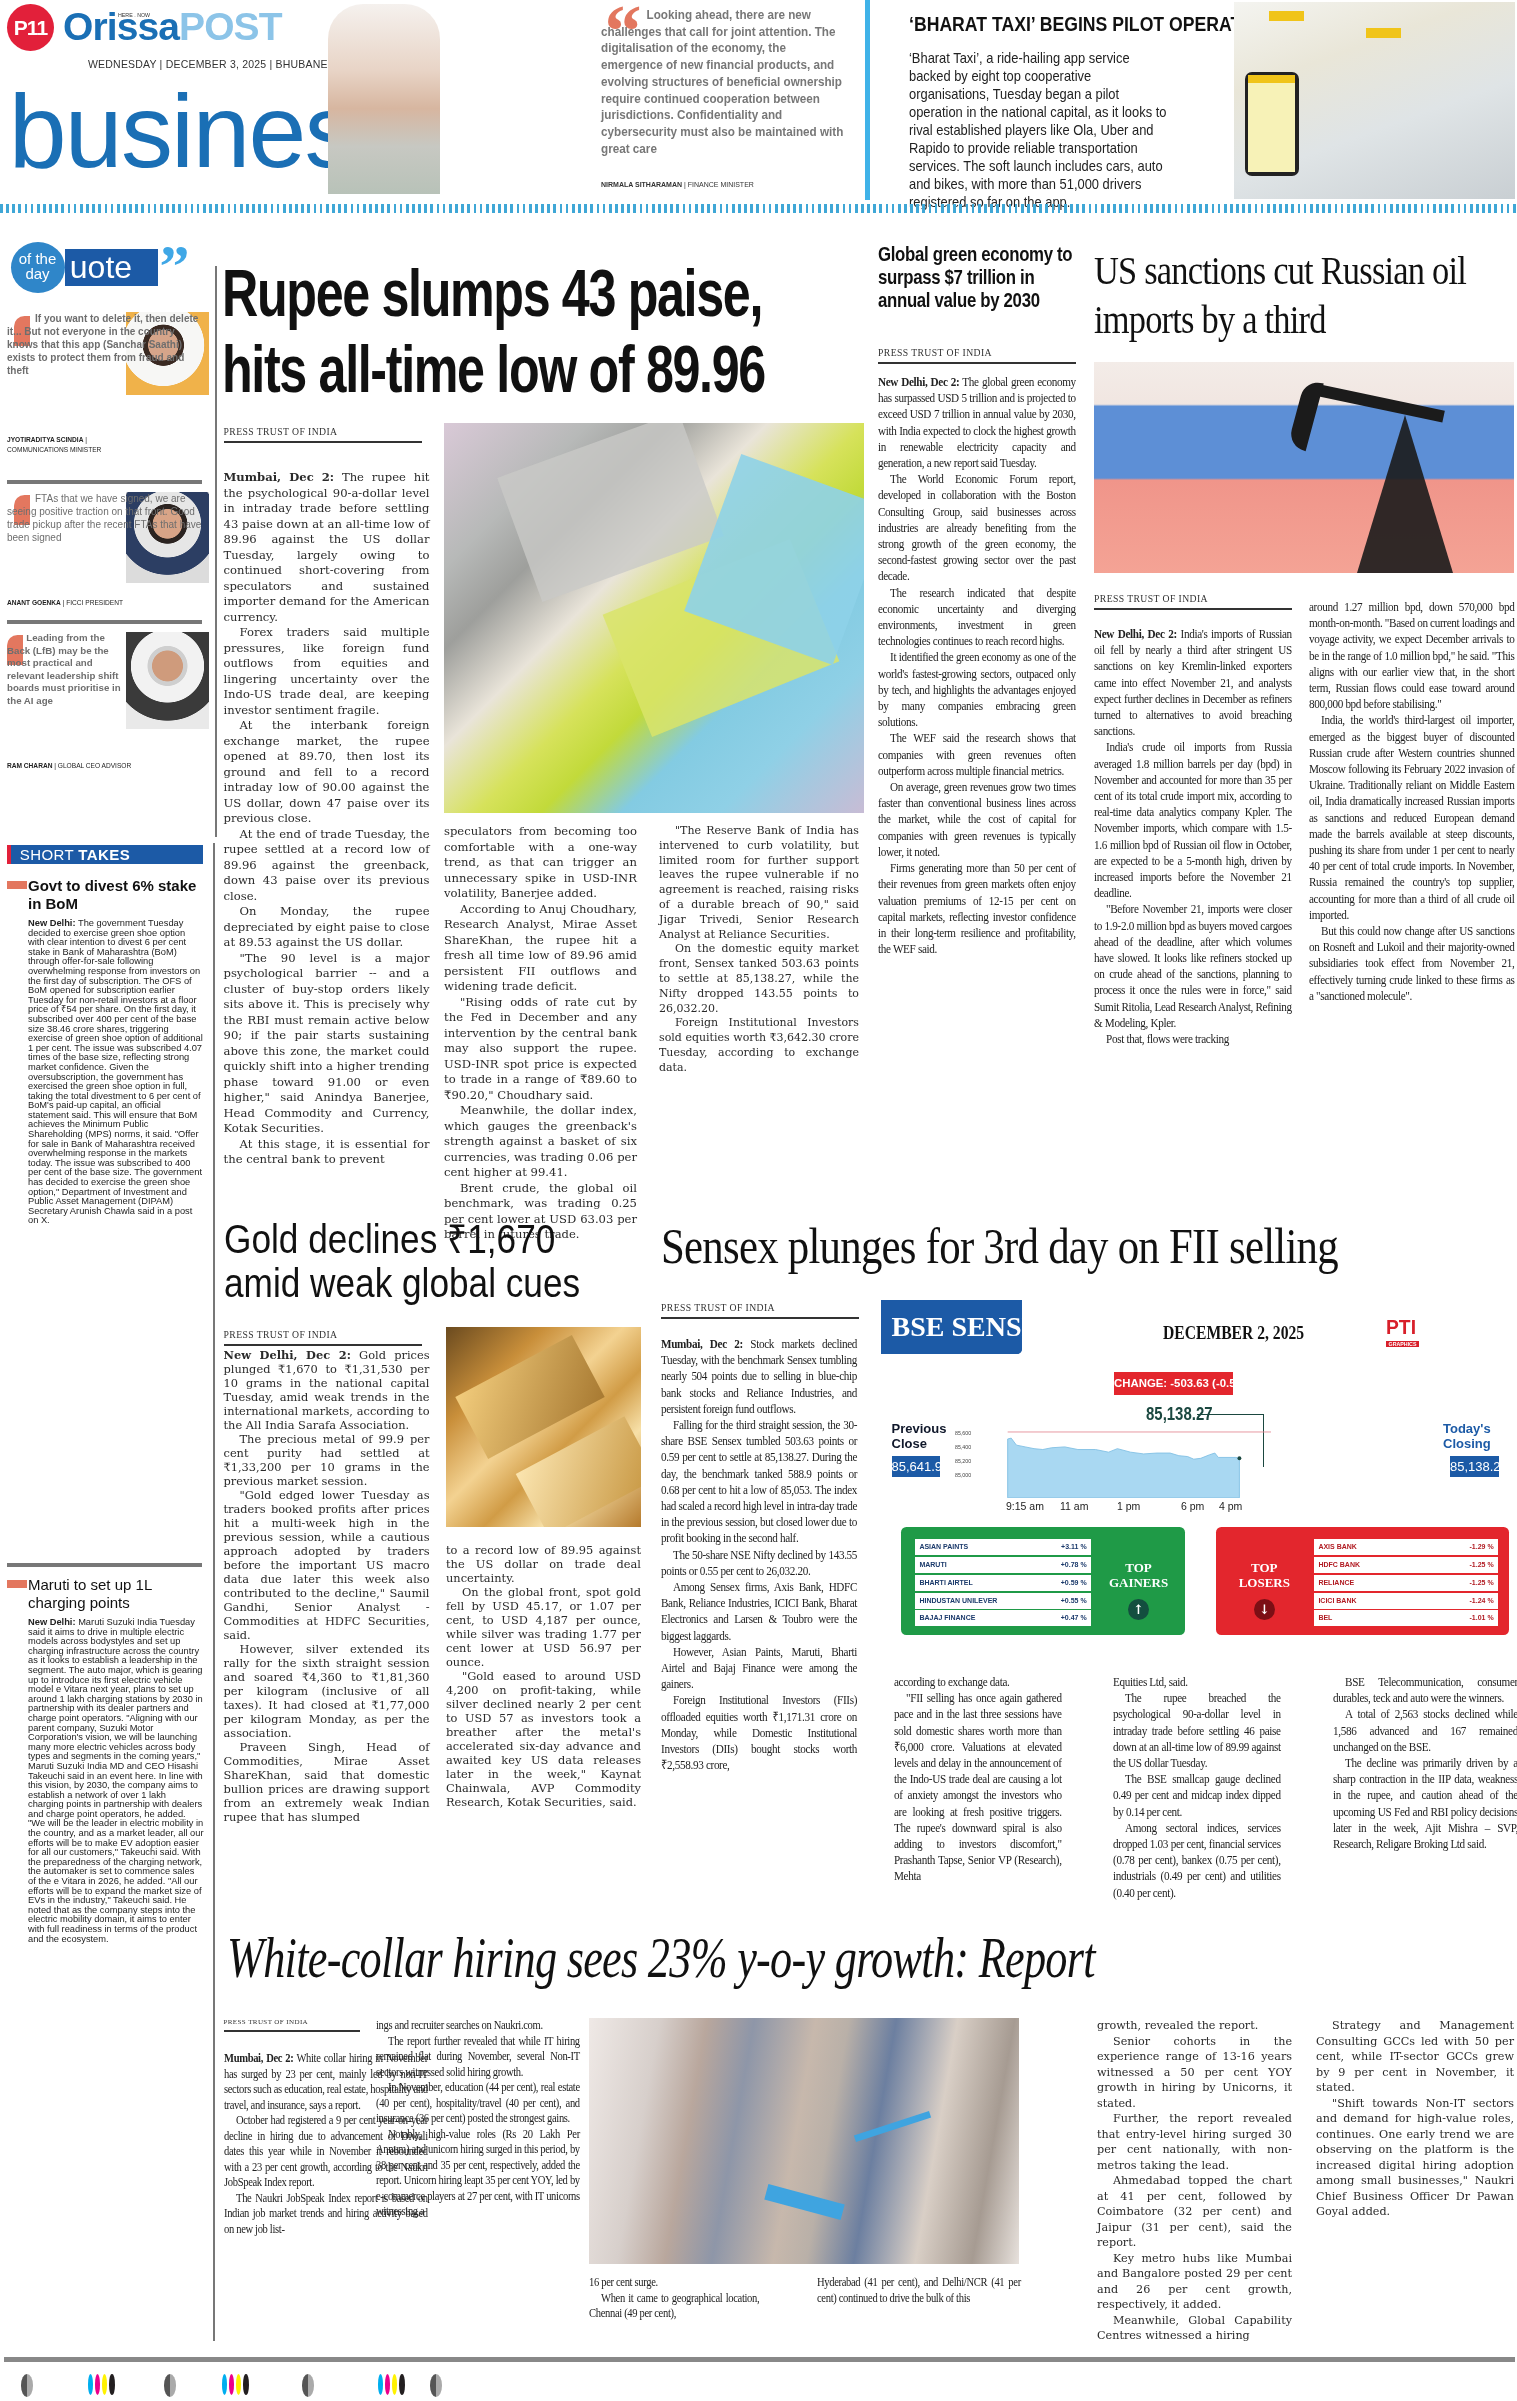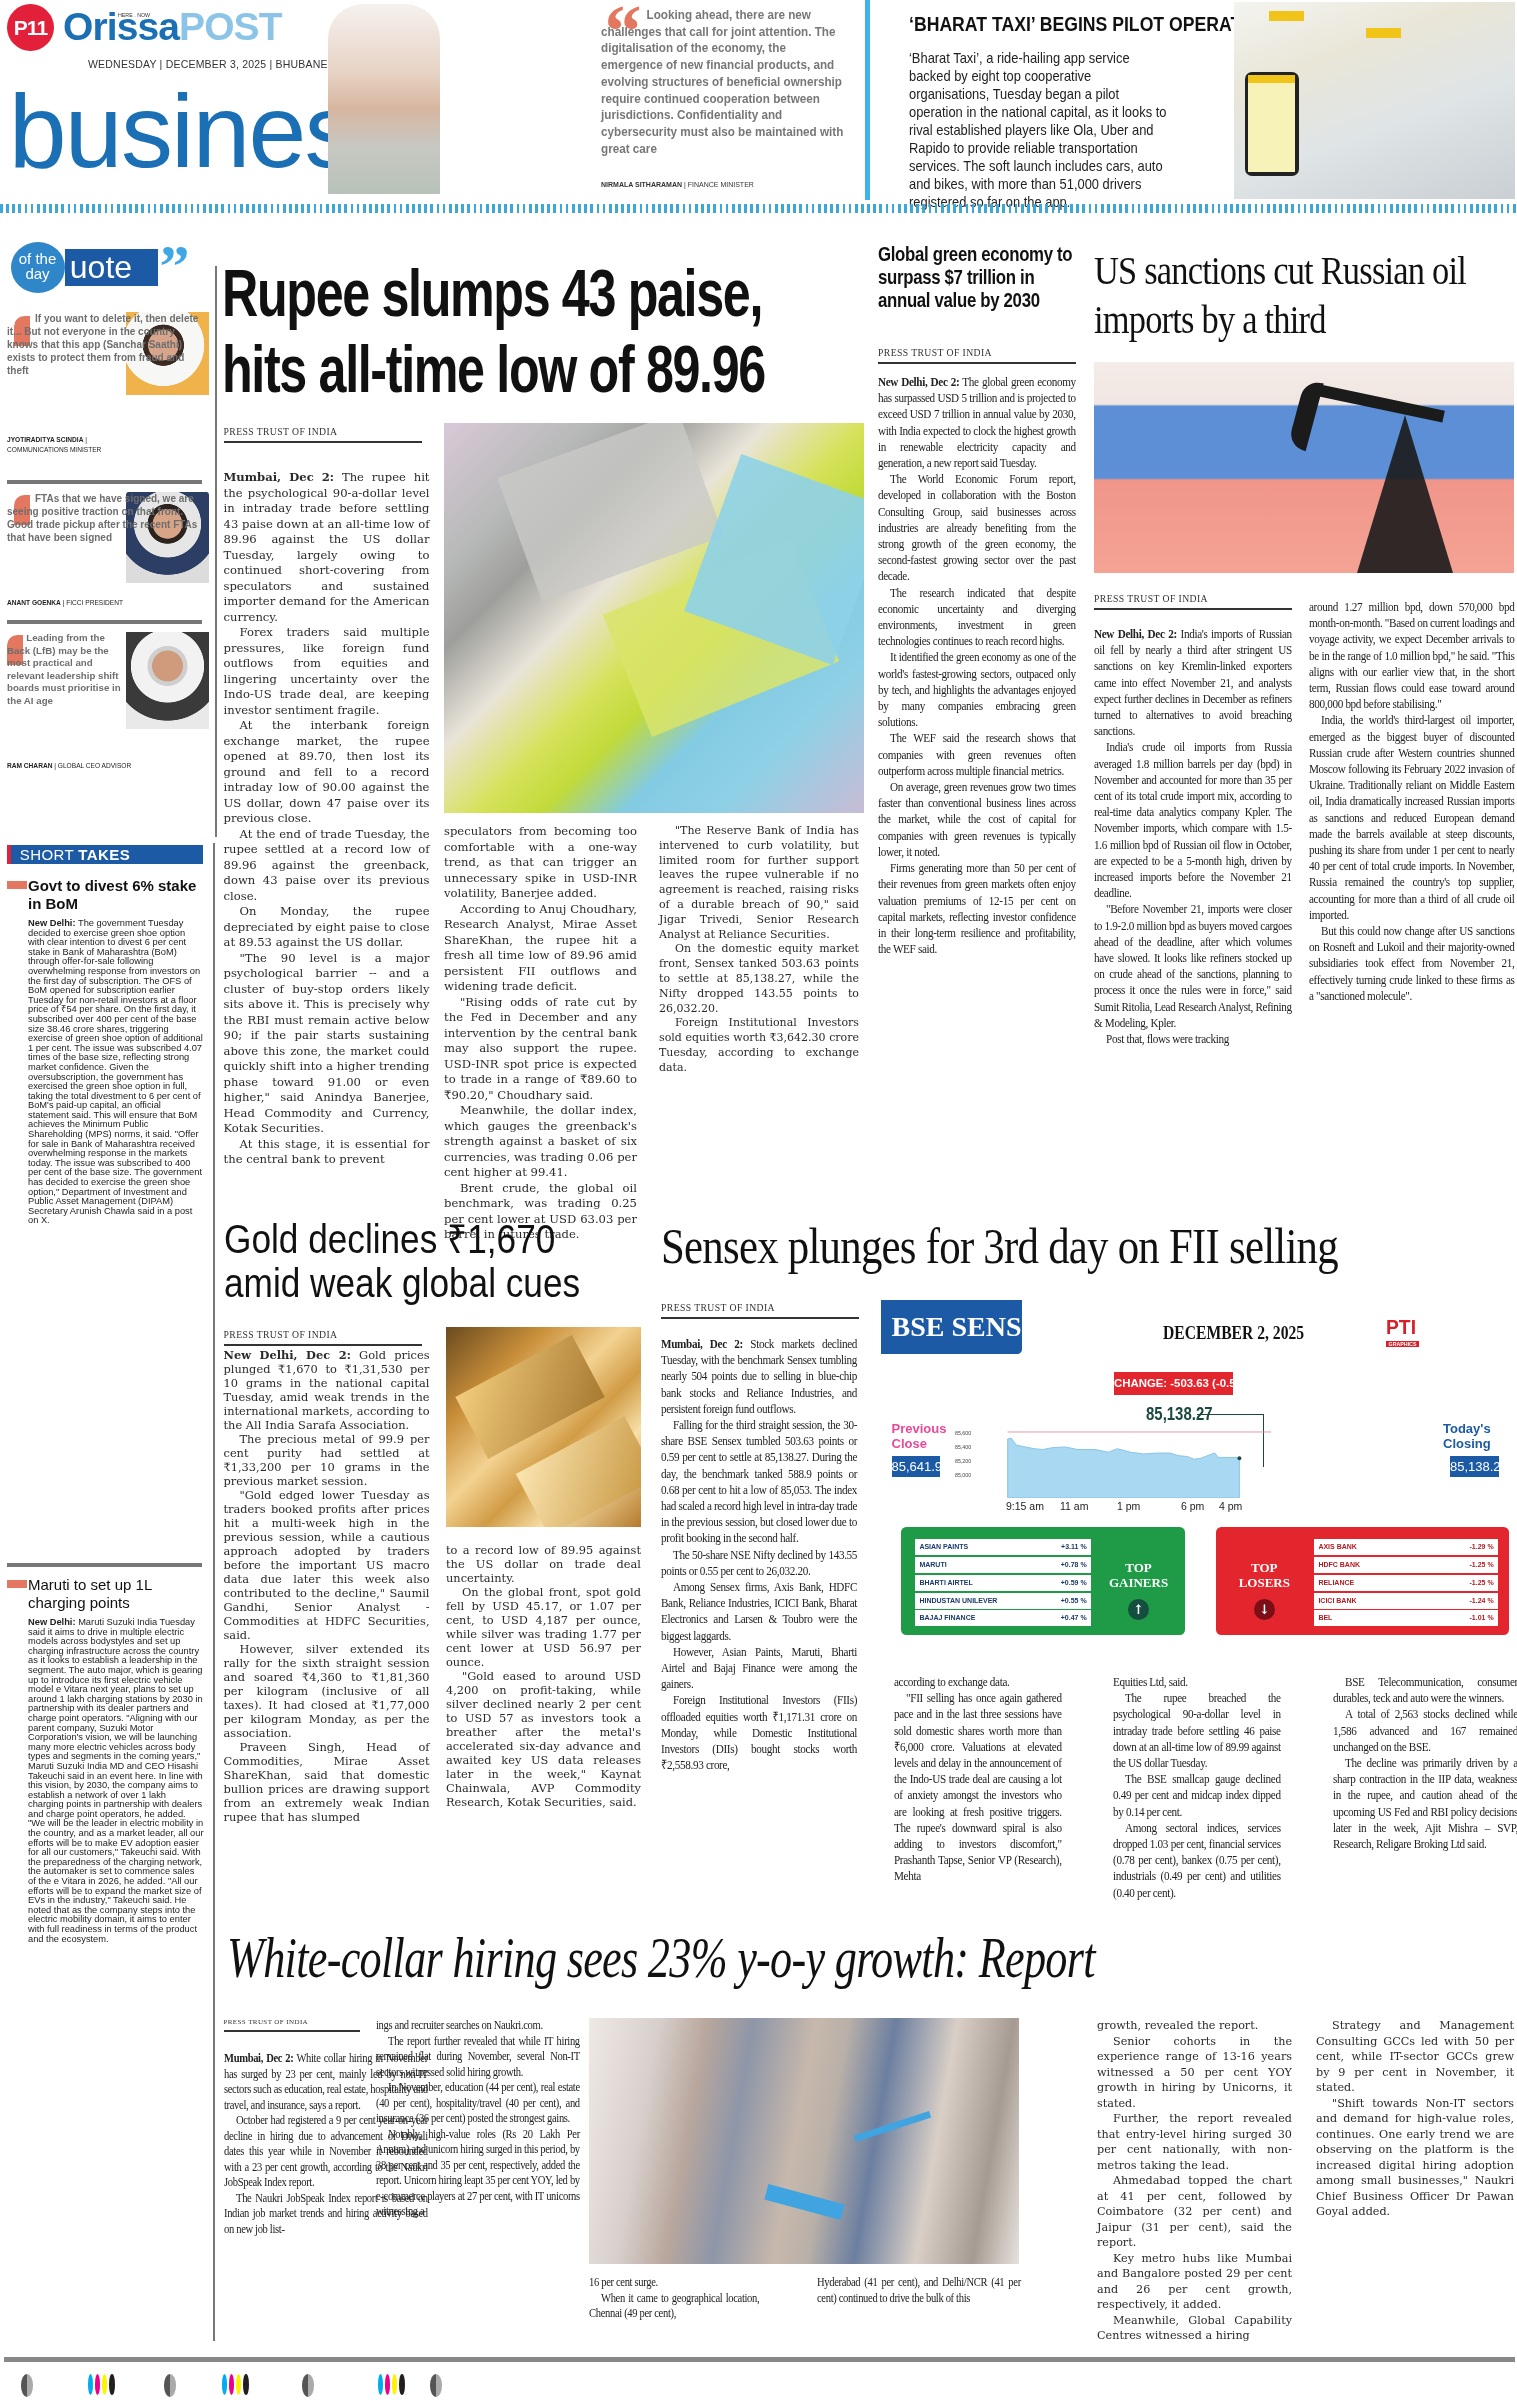--- a/index.html
+++ b/index.html
@@ -70,21 +70,21 @@
     <div class="abs sans" style="left:0;top:0;width:200px;font-size:10px;line-height:13px;font-weight:bold;color:#6e6e6e;text-indent:28px">If you want to delete it, then delete it... But not everyone in the country knows that this app (Sanchar Saathi) exists to protect them from fraud and theft</div>
     <div class="abs sans" style="left:0;top:123px;font-size:6.6px;line-height:9.7px;color:#222">
       <b>JYOTIRADITYA SCINDIA</b> |<br><span>COMMUNICATIONS MINISTER</span>
     </div>
   </div>
   <div class="abs" style="left:7px;top:256px;width:195px;height:3.5px;background:#777"></div>
 
   <div class="abs" style="left:7px;top:268px;width:198px;height:132px">
     <div class="abs" style="left:7px;top:2.6px;width:16px;height:30px;background:#e3775f;border-radius:10.5px 0 0 0"></div>
     <div class="abs ph" style="left:119px;top:0;width:83px;height:91px;background:radial-gradient(circle at 50% 35%,#d8a487 0 20%,#2b2320 21% 27%,#e6e6e6 28% 46%,#2c3e63 47% 70%,#dcdcdc 71%)"></div>
-    <div class="abs sans" style="left:0;top:0;width:200px;font-size:10px;line-height:13px;font-weight:bold;color:#6e6e6e;text-indent:28px">FTAs that we have signed, we are seeing positive traction on that front. Good trade pickup after the recent FTAs that have been signed</div>
+    <div class="abs sans" style="left:0;top:0;width:200px;font-size:10px;line-height:13px;font-weight:normal;color:#6e6e6e;text-indent:28px">FTAs that we have signed, we are seeing positive traction on that front. Good trade pickup after the recent FTAs that have been signed</div>
     <div class="abs sans" style="left:0;top:107px;font-size:6.6px;color:#222">
       <b>ANANT GOENKA</b> | <span>FICCI PRESIDENT</span>
     </div>
   </div>
   <div class="abs" style="left:7px;top:396px;width:195px;height:3.5px;background:#777"></div>
 
   <div class="abs" style="left:7px;top:408px;width:198px;height:141px">
     <div class="abs" style="left:0;top:2.6px;width:16px;height:30px;background:#e3775f;border-radius:10.5px 0 0 0"></div>
     <div class="abs ph" style="left:119px;top:0;width:83px;height:97px;background:radial-gradient(circle at 50% 35%,#cf9b7c 0 20%,#cfcfcf 21% 26%,#f2f2f2 27% 48%,#3a3a3a 49% 72%,#e9e9e9 73%)"></div>
     <div class="abs sans" style="left:0;top:0;width:114px;font-size:9.7px;line-height:12.5px;font-weight:bold;color:#6e6e6e;text-indent:19.3px">Leading from the Back (LfB) may be the most practical and relevant leadership shift boards must prioritise in the AI age</div>
@@ -234,21 +234,21 @@
     <div class="abs" style="left:0;top:0;width:141px;height:54px;background:#1c5aa6;border-radius:0 0 5.3px 0;z-index:-1;width:141px"></div>
     <div class="abs serif" style="left:282px;top:23px;font-size:18.4px;font-weight:bold;color:#111;transform:scaleX(.85);transform-origin:left top;white-space:nowrap">DECEMBER 2, 2025</div>
     <div class="abs" style="left:505px;top:16px;width:33px;height:39px">
       <div class="sans" style="font-size:19.3px;font-weight:900;color:#d81f2a;line-height:24.6px">PTI</div>
       <div class="sans" style="background:#d81f2a;color:#fff;font-size:5.3px;text-align:center;font-weight:bold">GRAPHICS</div>
     </div>
     <div class="abs cond" style="left:233px;top:72px;width:119px;height:23px;background:#e3262d;color:#fff;font-size:11.4px;font-weight:bold;line-height:23px;text-align:center;white-space:nowrap">CHANGE: -503.63 (-0.59%)</div>
     <div class="abs cond" style="left:265px;top:104px;font-size:17.6px;font-weight:bold;color:#1b4840;transform:scaleX(.85);transform-origin:left top">85,138.27</div>
     <div class="abs" style="left:316px;top:114px;width:67px;height:53px;border-top:1.3px solid #1b4840;border-right:1.3px solid #1b4840"></div>
 
-    <div class="abs cond" style="left:10.5px;top:121px;font-size:13px;line-height:15px;font-weight:bold;color:#ec4899">
+    <div class="abs cond" style="left:10.5px;top:121px;font-size:13px;line-height:15px;font-weight:bold;color:#0f172a">
       <div>Previous</div>
         <div>Close</div>
     </div>
     <div class="abs cond" style="left:10.5px;top:156px;width:48px;height:21px;background:#1c5aa6;color:#fff;font-size:13px;line-height:21px;text-align:center">85,641.90</div>
     <div class="abs cond" style="left:562px;top:121px;font-size:13px;line-height:15px;font-weight:bold;color:#1c5aa6;text-align:left;width:53px;left:562px">
       <div>Today's</div>
         <div>Closing</div>
     </div>
     <div class="abs cond" style="left:569px;top:156px;width:49px;height:21px;background:#1c5aa6;color:#fff;font-size:13px;line-height:21px;text-align:center">85,138.27</div>
 

